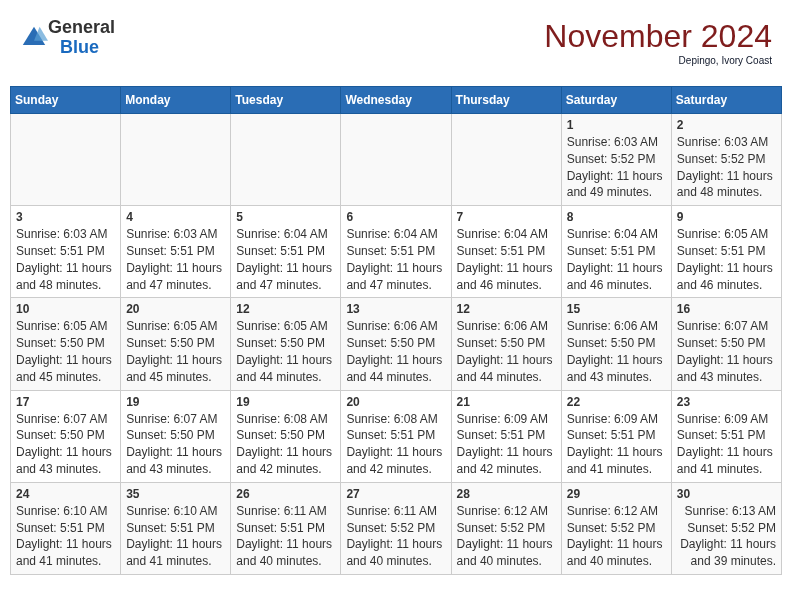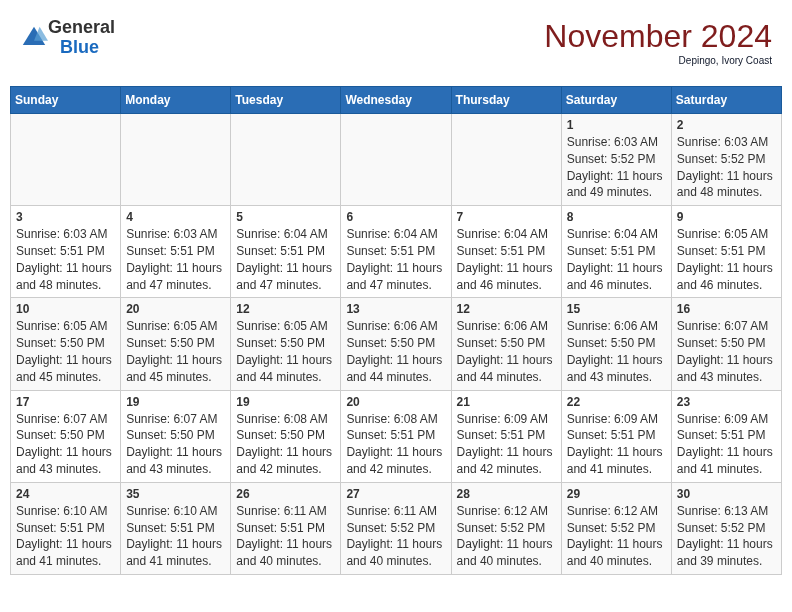--- a/index.html
+++ b/index.html
@@ -304,19 +304,19 @@
 Daylight: 11 hours and 40 minutes.</div>
         </td>
         <td>
           <span class="day-number">29</span>
           <div class="day-info" style="white-space: pre-line;">Sunrise: 6:12 AM
 Sunset: 5:52 PM
 Daylight: 11 hours and 40 minutes.</div>
         </td>
         <td>
           <span class="day-number">30</span>
-          <div class="day-info" style="white-space: pre-line;">Sunrise: 6:13 AM
+          <div class="day-info" style="white-space: pre-line; text-align: right;">Sunrise: 6:13 AM
 Sunset: 5:52 PM
 Daylight: 11 hours and 39 minutes.</div>
         </td>
       </tr>
     </tbody>
 </table>
 
 </body></html>

